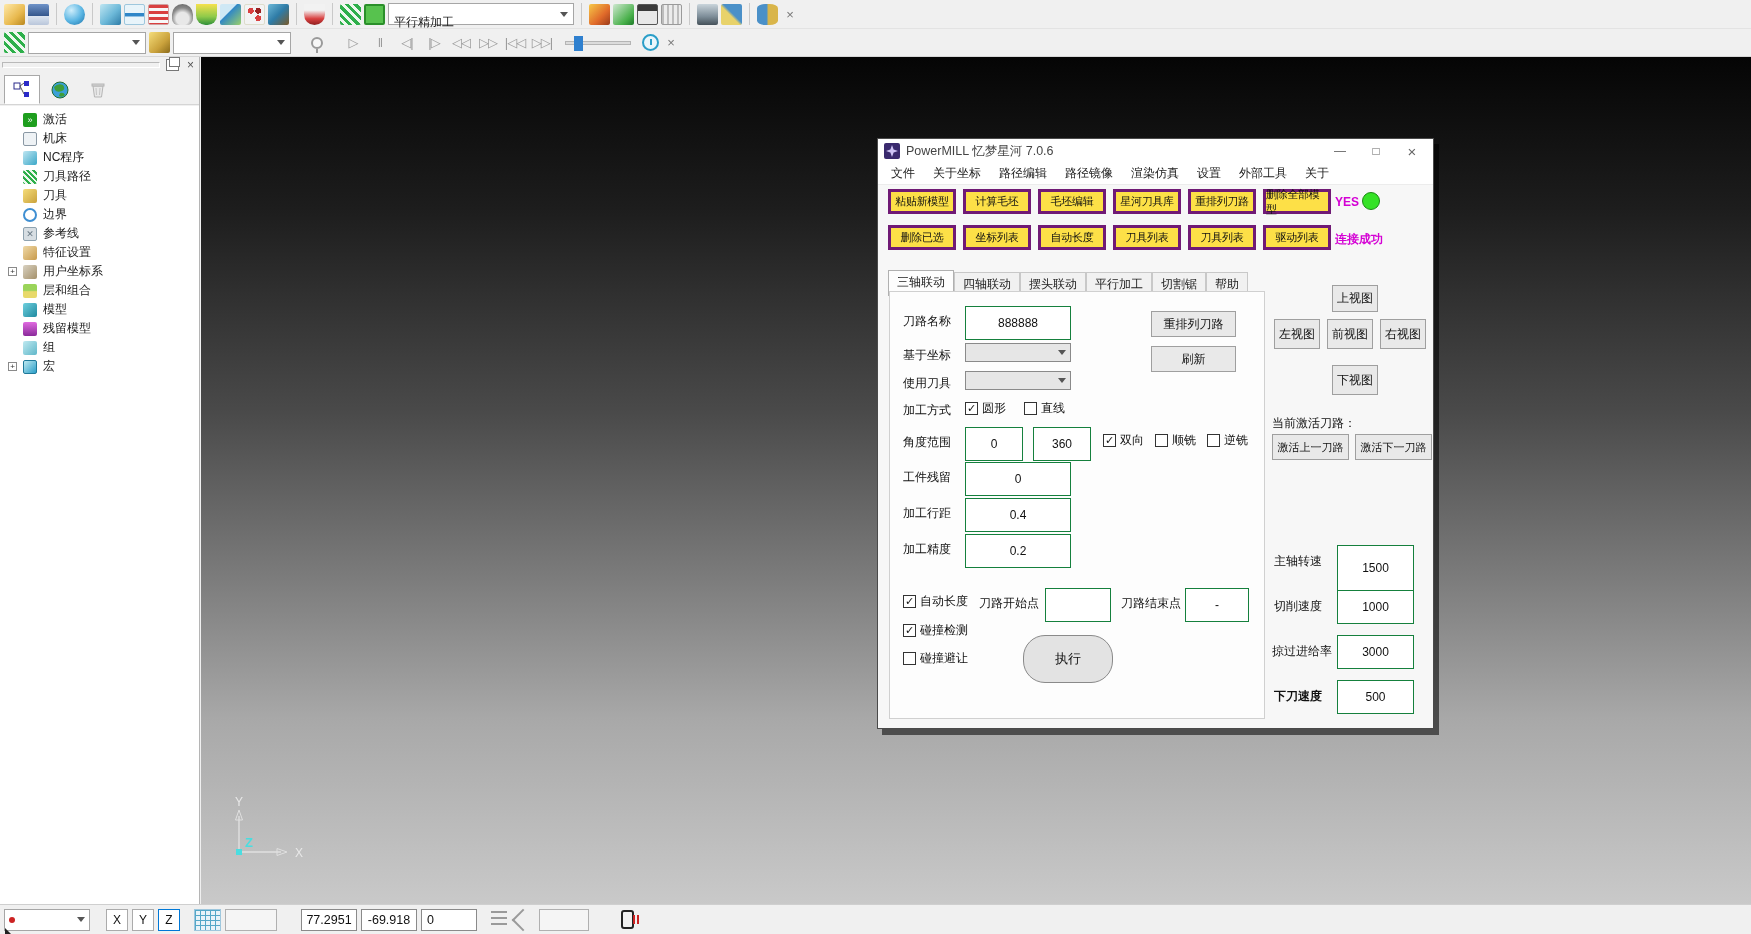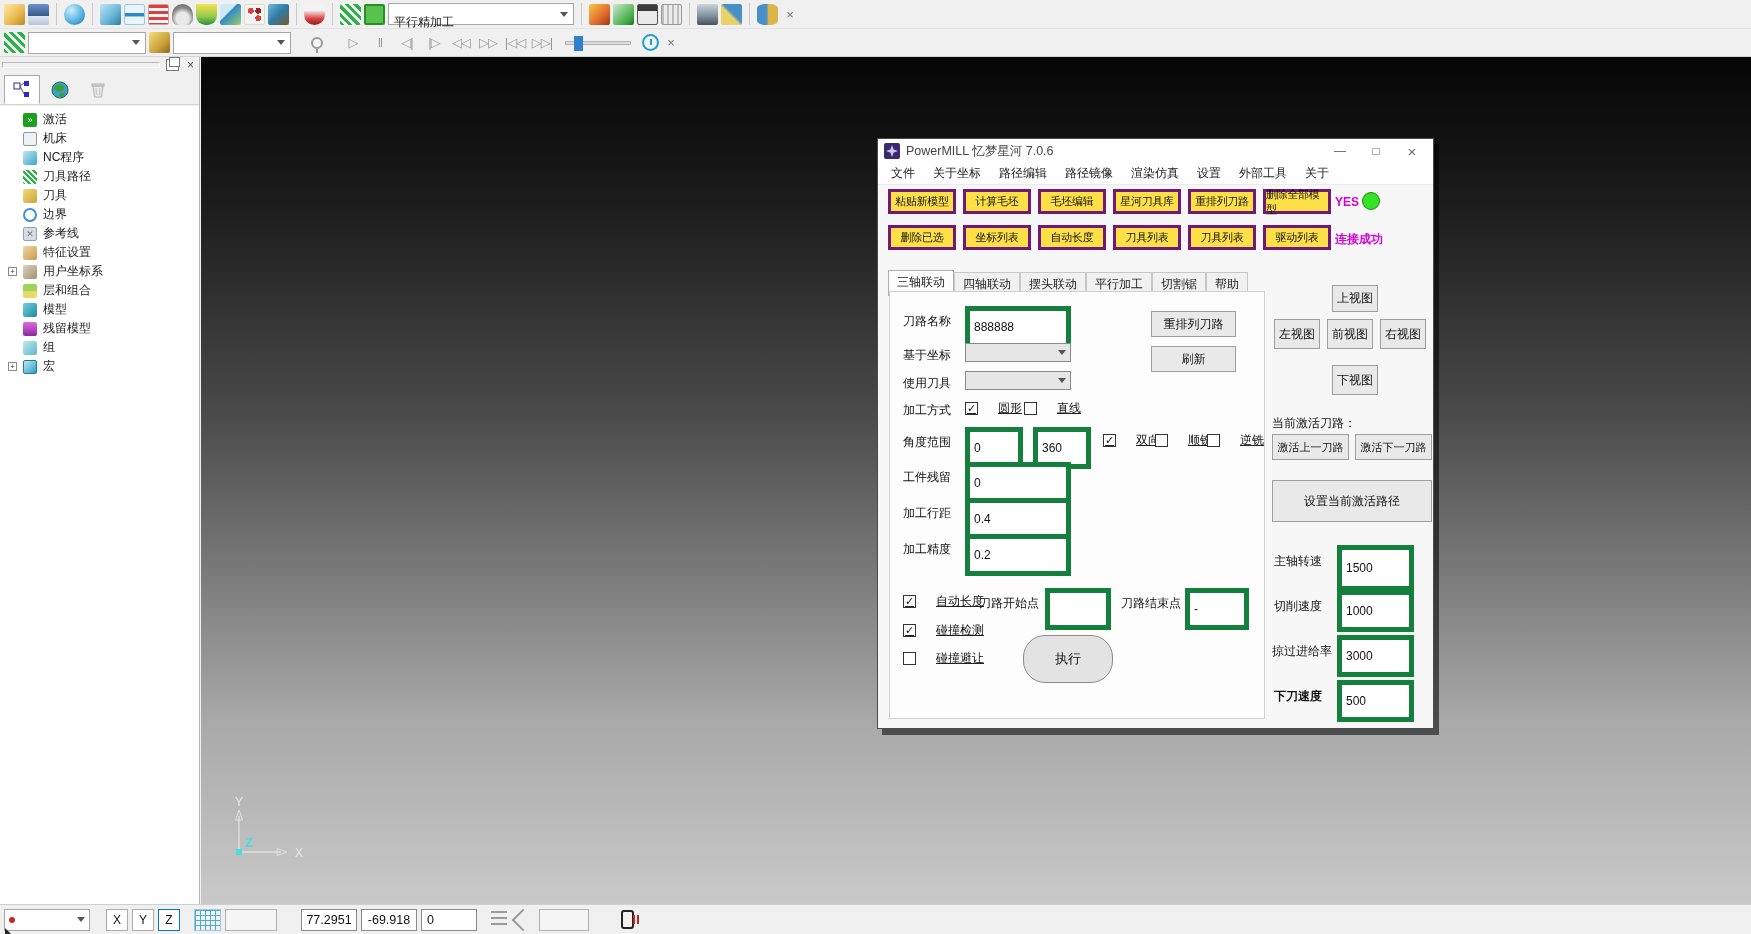--- a/index.html
+++ b/index.html
@@ -89,23 +89,23 @@
   .dmenu{height:22px;background:#fff;display:flex;align-items:center;padding:0 4px;border-bottom:1px solid #ececec;}
   .dmenu span{padding:0 9px;font-size:12px;color:#222;}
   .dbtn{position:absolute;height:25px;width:68px;background:#fde047;border:3px solid #701a75;display:flex;align-items:center;justify-content:center;font-size:11px;letter-spacing:-0.3px;color:#111;}
   .magenta{color:#d400d4;font-weight:bold;font-size:12px;position:absolute;}
   .gdot{position:absolute;width:18px;height:18px;border-radius:50%;background:#35e226;border:1px solid #1a8a12;}
   .dtab{position:absolute;top:131px;left:10px;display:flex;align-items:flex-end;}
   .dtab span{padding:3px 8px;font-size:12px;border:1px solid #c8c8c8;border-bottom:none;background:#f1f1f1;color:#222;}
   .dtab span.active{background:#fdfdfd;padding-bottom:5px;border-color:#b0b0b0;}
   .panel{position:absolute;left:11px;top:152px;width:376px;height:428px;background:#fdfdfd;border:1px solid #d0d0d0;}
   .lab{position:absolute;font-size:12px;color:#111;white-space:nowrap;}
-  .tin{position:absolute;height:27px;border:5px solid #15803d;background:#fff;font-size:12px;padding:16px 4px;color:#111;}
+  .tin{position:absolute;height:27px;border:1px solid #15803d;background:#fff;font-size:12px;padding:16px 4px;color:#111;text-align:center;}
   .ddl{position:absolute;height:19px;background:#e6e6e6;border:1px solid #8a8a8a;display:flex;align-items:center;justify-content:flex-end;padding:0 4px;}
-  .chkrow{position:absolute;display:flex;align-items:center;gap:20px;text-decoration:underline;}
+  .chkrow{position:absolute;display:flex;align-items:center;gap:4px;}
   .chk{width:13px;height:13px;border:1px solid #333;background:#fff;display:inline-flex;align-items:center;justify-content:center;font-size:11px;color:#111;flex:0 0 auto;}
   .chk.checked::before{content:"✓";}
   .cblbl{font-size:12px;color:#111;white-space:nowrap;}
   .dbtn2{position:absolute;background:#e9e9e9;border:1px solid #9f9f9f;display:flex;align-items:center;justify-content:center;font-size:12px;color:#111;}
   .exec{background:#e3e3e3;border:1px solid #8a8a8a;font-size:13px;}
 
   
   .statusbar{position:absolute;left:0;bottom:0;width:100%;height:30px;background:#f0f0f0;border-top:1px solid #cfcfcf;display:flex;align-items:center;padding:0 4px;gap:4px;}
   .st-combo{width:86px;height:22px;background:#fff;border:1px solid #a6a6a6;display:flex;align-items:center;padding:0 4px;position:relative;}
   .st-dot{width:6px;height:6px;border-radius:50%;background:#c22;}
@@ -432,21 +432,20 @@
 
     <div class="dbtn2" style="left:454px;top:146px;width:46px;height:27px;">上视图</div>
     <div class="dbtn2" style="left:396px;top:180px;width:46px;height:30px;">左视图</div>
     <div class="dbtn2" style="left:449px;top:180px;width:46px;height:30px;">前视图</div>
     <div class="dbtn2" style="left:502px;top:180px;width:46px;height:30px;">右视图</div>
     <div class="dbtn2" style="left:454px;top:226px;width:46px;height:30px;">下视图</div>
 
     <span class="lab" style="left:394px;top:276px;">当前激活刀路：</span>
     <div class="dbtn2" style="left:394px;top:295px;width:77px;height:26px;font-size:11px;">激活上一刀路</div>
     <div class="dbtn2" style="left:477px;top:295px;width:77px;height:26px;font-size:11px;">激活下一刀路</div>
-    <div class="dbtn2" style="left:394px;top:341px;width:160px;height:42px;">设置当前激活路径</div>
 
     <span class="lab" style="left:396px;top:414px;">主轴转速</span>
     <input class="tin" style="left: 459px; top: 406px; width: 77px; height: 46px;" value="1500">
     <span class="lab" style="left:396px;top:459px;">切削速度</span>
     <input class="tin" style="left: 459px; top: 451px; width: 77px; height: 30px;" value="1000">
     <span class="lab" style="left:394px;top:504px;">掠过进给率</span>
     <input class="tin" style="left: 459px; top: 496px; width: 77px; height: 30px;" value="3000">
     <span class="lab" style="left:396px;top:549px;font-weight:bold;">下刀速度</span>
     <input class="tin" style="left: 459px; top: 541px; width: 77px; height: 30px;" value="500">
   </div>

